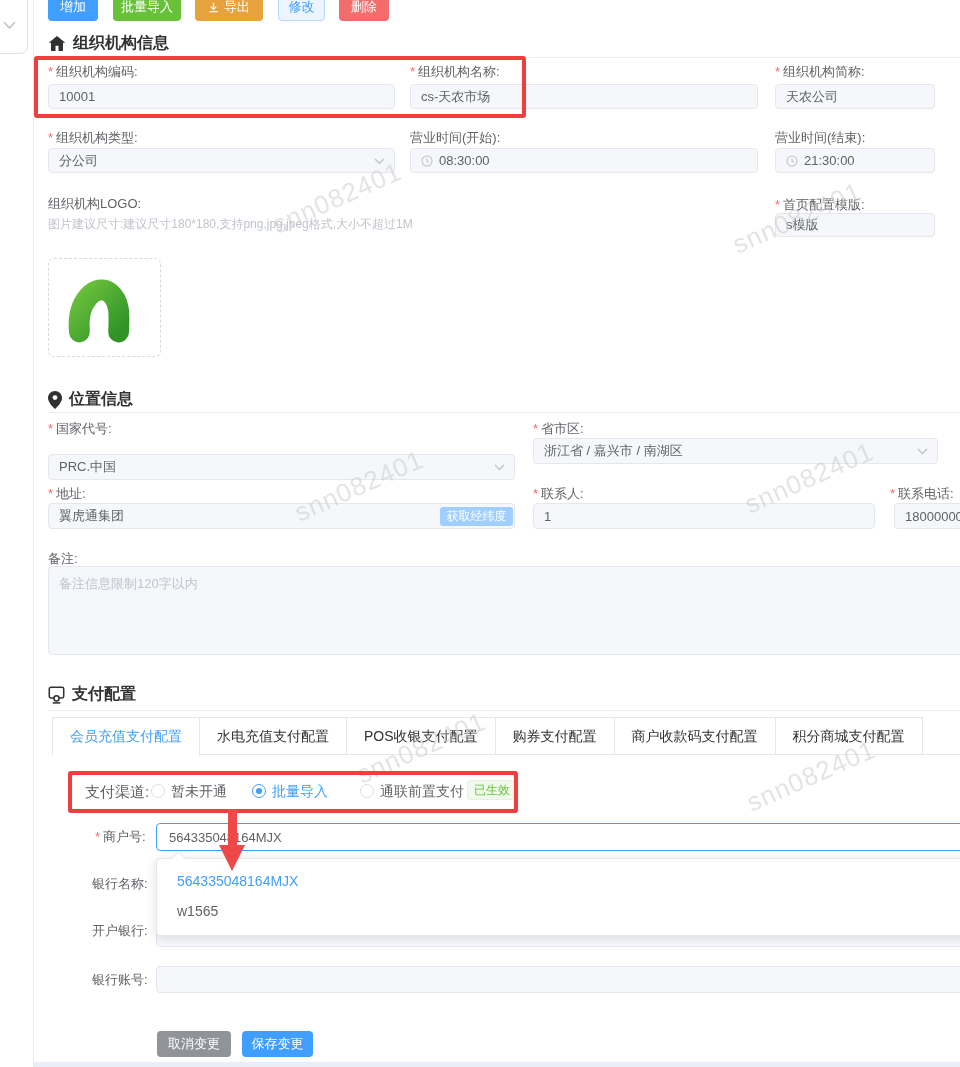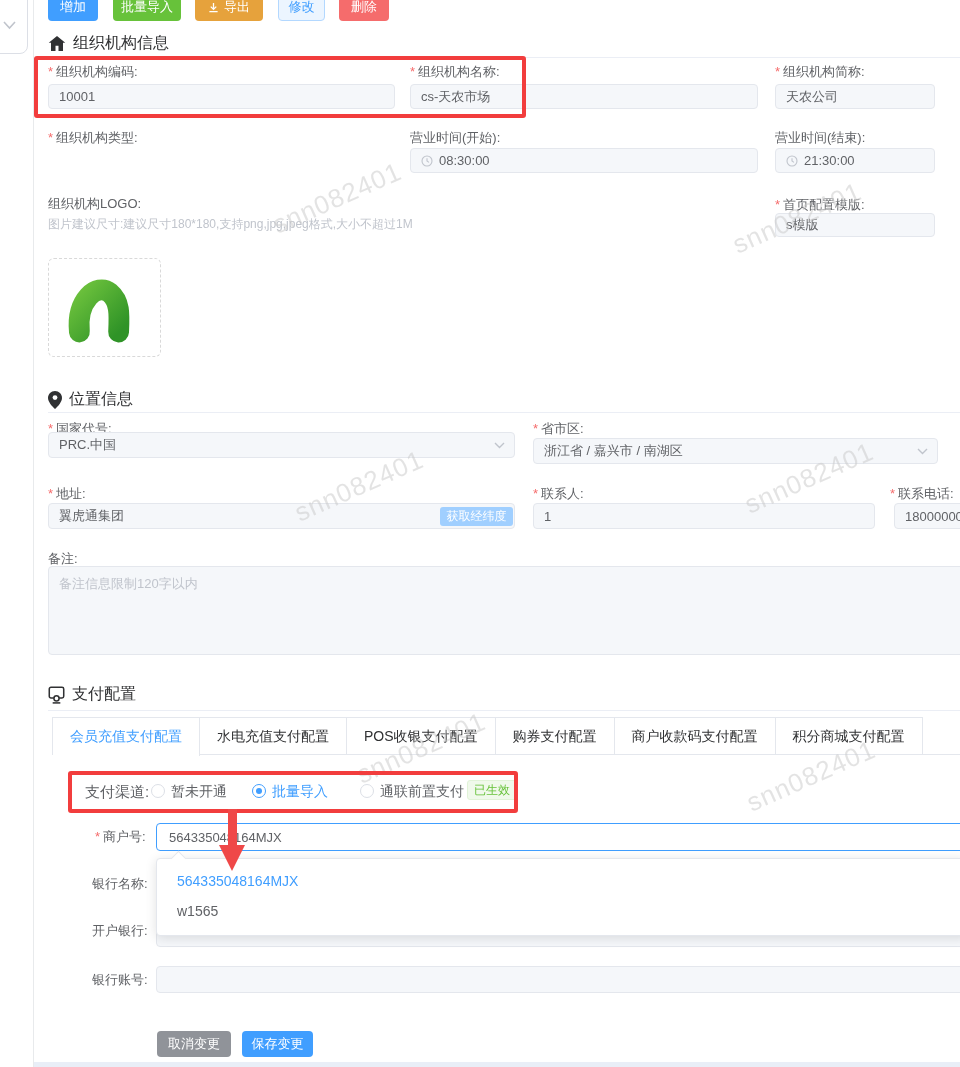--- a/index.html
+++ b/index.html
@@ -7,21 +7,21 @@
        font-family:"Liberation Sans","DejaVu Sans",sans-serif;}
   .lbl{position:absolute;font-size:13px;color:#606266;height:16px;line-height:16px;white-space:nowrap;}
   .star{color:#f56c6c;margin-right:3px;}
   .inp{position:absolute;box-sizing:border-box;background:#f5f7fa;border:1px solid #e4e7ed;border-radius:4px;
        font-size:13px;color:#606266;display:flex;align-items:center;gap:6px;padding:0 10px;
        white-space:nowrap;overflow:hidden;}
   .inp .chev{position:absolute;right:9px;top:50%;margin-top:-3px;}
   .hint{position:absolute;font-size:12px;color:#c0c4cc;white-space:nowrap;}
   .btn{position:absolute;box-sizing:border-box;border-radius:4px;font-size:13px;color:#fff;
        display:flex;align-items:center;justify-content:center;gap:5px;border:none;cursor:pointer;}
-  .sech{position:absolute;display:flex;align-items:center;gap:7px;font-size:16px;font-weight:normal;color:#303133;}
+  .sech{position:absolute;display:flex;align-items:center;gap:7px;font-size:16px;font-weight:bold;color:#303133;}
   .divider{position:absolute;height:1px;background:#ebeef5;}
   .wm{position:absolute;font-size:26px;color:#c9c9c9;opacity:.5;transform:rotate(-24deg);
       transform-origin:left top;white-space:nowrap;pointer-events:none;z-index:5;letter-spacing:1px;}
   .rbox{position:absolute;box-sizing:border-box;border:4px solid #f23d3d;border-radius:3px;z-index:30;}
   .tabbar{position:absolute;left:40px;top:717px;width:920px;height:38px;box-sizing:border-box;
           border-bottom:1px solid #e4e7ed;margin-left:12px;}
   .tabs{display:inline-flex;height:38px;border-top:1px solid #e4e7ed;border-left:1px solid #e4e7ed;box-sizing:border-box;}
   .tab{display:flex;align-items:center;padding:0 17px;border-right:1px solid #e4e7ed;font-size:14px;
        color:#303133;height:37px;box-sizing:border-box;cursor:pointer;white-space:nowrap;}
   .tab.active{color:#409eff;background:#fff;height:38px;position:relative;z-index:2;}
@@ -104,20 +104,26 @@
     </div>
 
   <div class="lbl" style="left:775px;top:64px">
     <span class="star">*</span><span>组织机构简称:</span></div>
   <div class="inp" style="left:775px;top:84px;width:160px;height:25px">
       <span>天农公司</span>
     </div>
 
   <div class="lbl" style="left:48px;top:130px">
     <span class="star">*</span><span>组织机构类型:</span></div>
+  <div class="inp" style="left:48px;top:148px;width:347px;height:25px">
+      <span>分公司</span>
+    <svg class="chev" width="11" height="7" viewBox="0 0 11 7">
+      <polyline points="1,1 5.5,5.5 10,1" fill="none" stroke="#c0c4cc" stroke-width="1.4"></polyline>
+      </svg>
+    </div>
 
   <div class="lbl" style="left:410px;top:130px">
     <span>营业时间(开始):</span></div>
   <div class="inp" style="left:410px;top:148px;width:348px;height:25px">
     <svg width="12" height="12" viewBox="0 0 12 12">
       <circle cx="6" cy="6" r="5" fill="none" stroke="#c0c4cc" stroke-width="1.1"></circle>
       <path d="M6 3.2V6l2 1.4" fill="none" stroke="#c0c4cc" stroke-width="1.1"></path>
       </svg>
     <span>08:30:00</span>
     </div>
@@ -168,21 +174,21 @@
     <svg width="14" height="18" viewBox="0 0 14 18">
       <path d="M7 0C3.1 0 0 3.1 0 7c0 5 7 11 7 11s7-6 7-11C14 3.1 10.9 0 7 0z" fill="#303133"></path>
       <circle cx="7" cy="6.6" r="2.4" fill="#fff"></circle>
       </svg>
     <span>位置信息</span>
   </div>
   <div class="divider" style="left:48px;top:412px;width:912px"></div>
 
   <div class="lbl" style="left:48px;top:421px">
     <span class="star">*</span><span>国家代号:</span></div>
-  <div class="inp" style="left:48px;top:432px;width:467px;height:26px">
+  <div class="inp" style="left:48px;top:454px;width:467px;height:26px">
       <span>PRC.中国</span>
     <svg class="chev" width="11" height="7" viewBox="0 0 11 7">
       <polyline points="1,1 5.5,5.5 10,1" fill="none" stroke="#c0c4cc" stroke-width="1.4"></polyline>
       </svg>
     </div>
 
   <div class="lbl" style="left:533px;top:421px">
     <span class="star">*</span><span>省市区:</span></div>
   <div class="inp" style="left:533px;top:438px;width:405px;height:26px">
       <span>浙江省 / 嘉兴市 / 南湖区</span>

